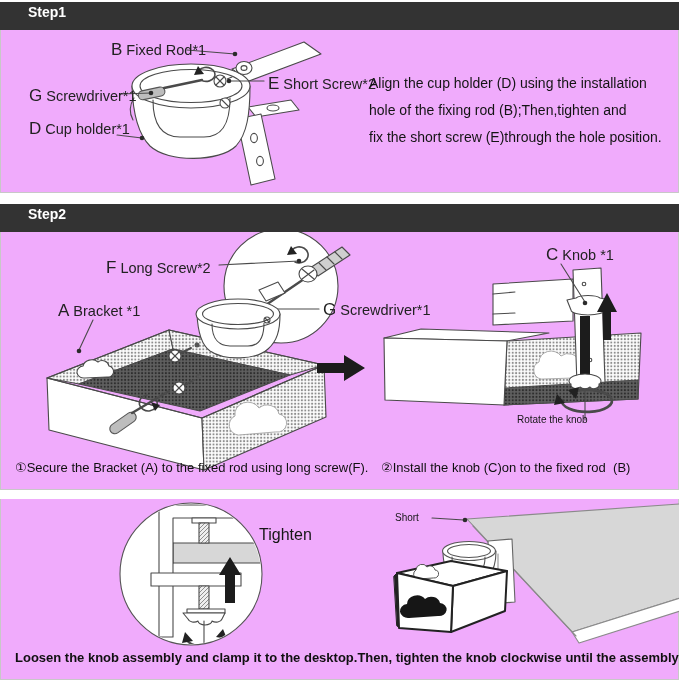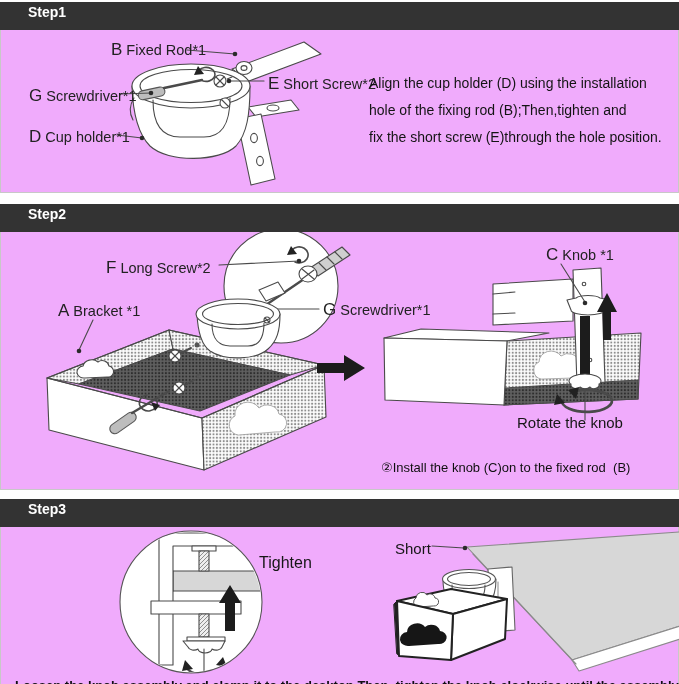--- a/index.html
+++ b/index.html
@@ -13,21 +13,21 @@
   #s3-body{height:181px}
   .gap-a{height:11px}
   .gap-b{height:9px}
   .illus{position:absolute;left:0;top:0;}
   .part-label{position:absolute;white-space:nowrap;font-size:14.5px;color:#222;z-index:3;}
   .part-label .pk{font-size:17px;margin-right:4px;}
   .note{position:absolute;font-size:14px;line-height:27px;color:#141414;z-index:3;}
   .note div{white-space:nowrap;}
   .cap{position:absolute;font-size:13px;color:#101010;white-space:pre;z-index:3;}
   .cap-bold{font-weight:600;}
-  .small-label{position:absolute;font-size:15px;font-weight:500;white-space:nowrap;color:#161616;z-index:3;}
+  .small-label{position:absolute;font-size:10px;font-weight:500;white-space:nowrap;color:#161616;z-index:3;}
   .tighten-label{font-size:16px;}
 </style>
 </head>
 <body>
 
 <div class="page">
 
   <div class="step-bar">
     <span>Step1</span>
   </div>
@@ -83,21 +83,21 @@
 
     <div class="part-label" style="left:110px;top:10px">
       <span class="pk">B</span><span class="pt">Fixed Rod*1</span>
     </div>
     <div class="part-label" style="left:267px;top:44px">
       <span class="pk">E</span><span class="pt">Short Screw*2</span>
     </div>
     <div class="part-label" style="left:28px;top:56px">
       <span class="pk">G</span><span class="pt">Screwdriver*1</span>
     </div>
-    <div class="part-label" style="left:28px;top:97px">
+    <div class="part-label" style="left:28px;top:89px">
       <span class="pk">D</span><span class="pt">Cup holder*1</span>
     </div>
 
     <div class="note" style="left:368px;top:40px">
       <div>Align the cup holder (D) using the installation</div>
       <div>hole of the fixing rod (B);Then,tighten and</div>
       <div>fix the short screw (E)through the hole position.</div>
     </div>
   </div>
 
@@ -211,28 +211,26 @@
       <span class="pk">G</span><span class="pt">Screwdriver*1</span>
     </div>
     <div class="part-label" style="left:57px;top:69px">
       <span class="pk">A</span><span class="pt">Bracket *1</span>
     </div>
     <div class="part-label" style="left:545px;top:13px">
       <span class="pk">C</span><span class="pt">Knob *1</span>
     </div>
     <div class="small-label" style="left:516px;top:182px">Rotate the knob</div>
 
+    <div class="cap" style="left:14px;top:228px">①Secure the Bracket (A) to the fixed rod using long screw(F).</div>
     <div class="cap" style="left:380px;top:228px">②Install the knob (C)on to the fixed rod  (B)</div>
   </div>
 
   <div class="gap-b"></div>
 
-  <div class="step-bar">
-    <span>Step3</span>
-  </div>
   <div class="step-body" id="s3-body">
 
     <svg class="illus" width="679" height="181" viewBox="0 0 679 181">
       <defs>
         <pattern id="ht" width="4" height="4" patternUnits="userSpaceOnUse">
           <rect width="4" height="4" fill="#eee"></rect>
             <path d="M0,4 L4,0" stroke="#8f8f8f" stroke-width="1"></path>
         </pattern>
         <clipPath id="c3">
             <circle cx="190" cy="75" r="70"></circle>

